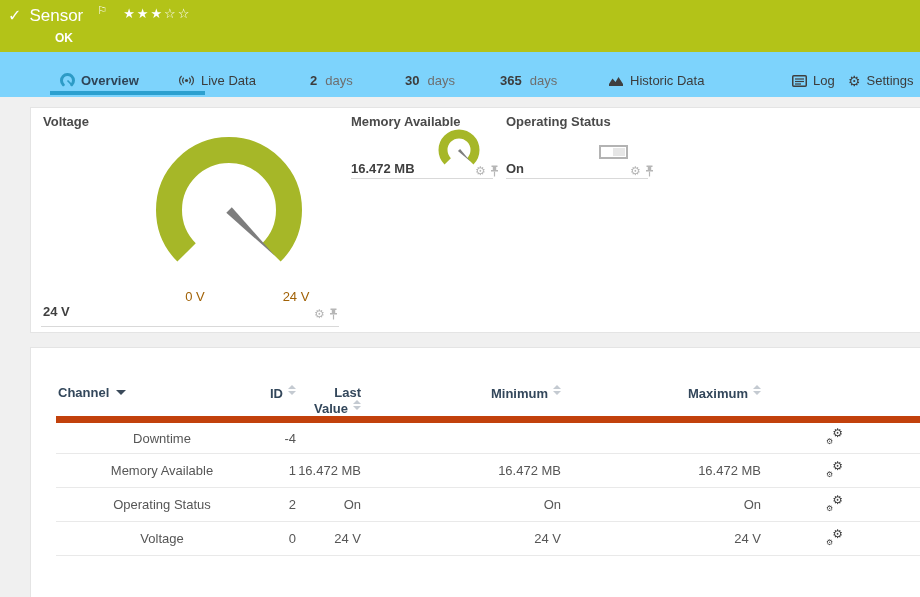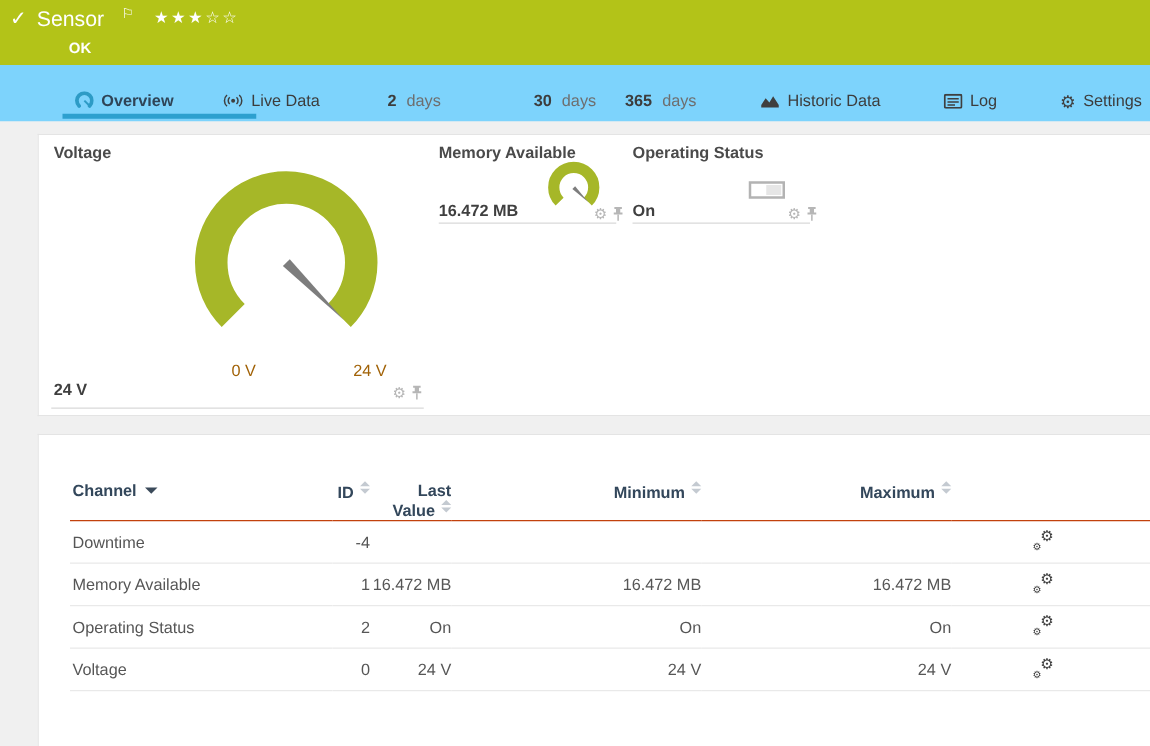--- a/index.html
+++ b/index.html
@@ -42,26 +42,26 @@
 
   
   .toggle { position:absolute; left:568px; top:37px; width:29px; height:14px;
             background:#fff; border:2px solid #b3b3b3; cursor:default; }
   .toggle .knob { position:absolute; right:1px; top:1px; width:12px; height:8px; background:#e6e6e6; }
 
   
   .tablewrap { margin:24px 0 0 25px; }
   table { width:865px; border-collapse:collapse; table-layout:fixed; }
   th { vertical-align:top; padding-top:13px; font-size:13px; font-weight:700; color:#33475b;
-       border-bottom:1px solid #c2410c; cursor:pointer; }
+       border-bottom:7px solid #c2410c; cursor:pointer; }
   th.l { text-align:left; padding-left:2px; }
   th.r { text-align:right; }
   td { height:34px; vertical-align:middle; font-size:13px; color:#565656;
        border-bottom:1px solid #e9e9e9; }
-  td.l { text-align:left; padding-left:2px; }
+  td.l { text-align:center; padding-left:2px; }
   td.r { text-align:right; }
   td.gearcell { padding-left:65px; }
   .caret { display:inline-block; width:0; height:0; border-left:5px solid transparent;
            border-right:5px solid transparent; border-top:5px solid #3b4a5a;
            margin-left:7px; vertical-align:2px; }
   .sort { display:inline-block; vertical-align:3px; margin-left:5px; }
   .sort i { display:block; width:0; height:0; border-left:4px solid transparent; border-right:4px solid transparent; }
   .sort .up { border-bottom:4px solid #c4cad1; margin-bottom:2px; }
   .sort .dn { border-top:4px solid #c4cad1; }
   .gearpair { position:relative; display:inline-block; width:17px; height:15px; cursor:pointer; }
@@ -99,38 +99,38 @@
       <path d="M11.2 3.8 A3.6 3.6 0 0 1 11.2 9.2 M13.4 2 A6 6 0 0 1 13.4 11" fill="none" stroke="#3f3f3f" stroke-width="1.2"></path>
     </svg>
     <span class="lbl">Live Data</span>
   </div>
 
   <div class="tab" style="left:310px;">
     <span class="num">2</span>
     <span class="days">days</span>
   </div>
 
-  <div class="tab" style="left:427px;">
+  <div class="tab" style="left:405px;">
     <span class="num">30</span>
     <span class="days">days</span>
   </div>
 
   <div class="tab" style="left:500px;">
     <span class="num">365</span>
     <span class="days">days</span>
   </div>
 
   <div class="tab" style="left:608px;">
     <svg class="glyph" width="16" height="12" viewBox="0 0 16 12">
       <path d="M1 11 L1 9 L4.5 3.5 L7.5 7 L10.5 2 L15 9 L15 11 Z" fill="#3f3f3f"></path>
     </svg>
     <span class="lbl">Historic Data</span>
   </div>
 
-  <div class="tab" style="left:755px;">
+  <div class="tab" style="left:792px;">
     <svg class="glyph" width="15" height="12" viewBox="0 0 15 12">
       <rect x="0.75" y="0.75" width="13.5" height="10.5" rx="1" fill="none" stroke="#3f3f3f" stroke-width="1.5"></rect>
       <line x1="3" y1="4" x2="12" y2="4" stroke="#3f3f3f" stroke-width="1.2"></line>
       <line x1="3" y1="6.5" x2="12" y2="6.5" stroke="#3f3f3f" stroke-width="1.2"></line>
       <line x1="3" y1="9" x2="9" y2="9" stroke="#3f3f3f" stroke-width="1.2"></line>
     </svg>
     <span class="lbl">Log</span>
   </div>
 
   <div class="tab" style="left:848px;">

